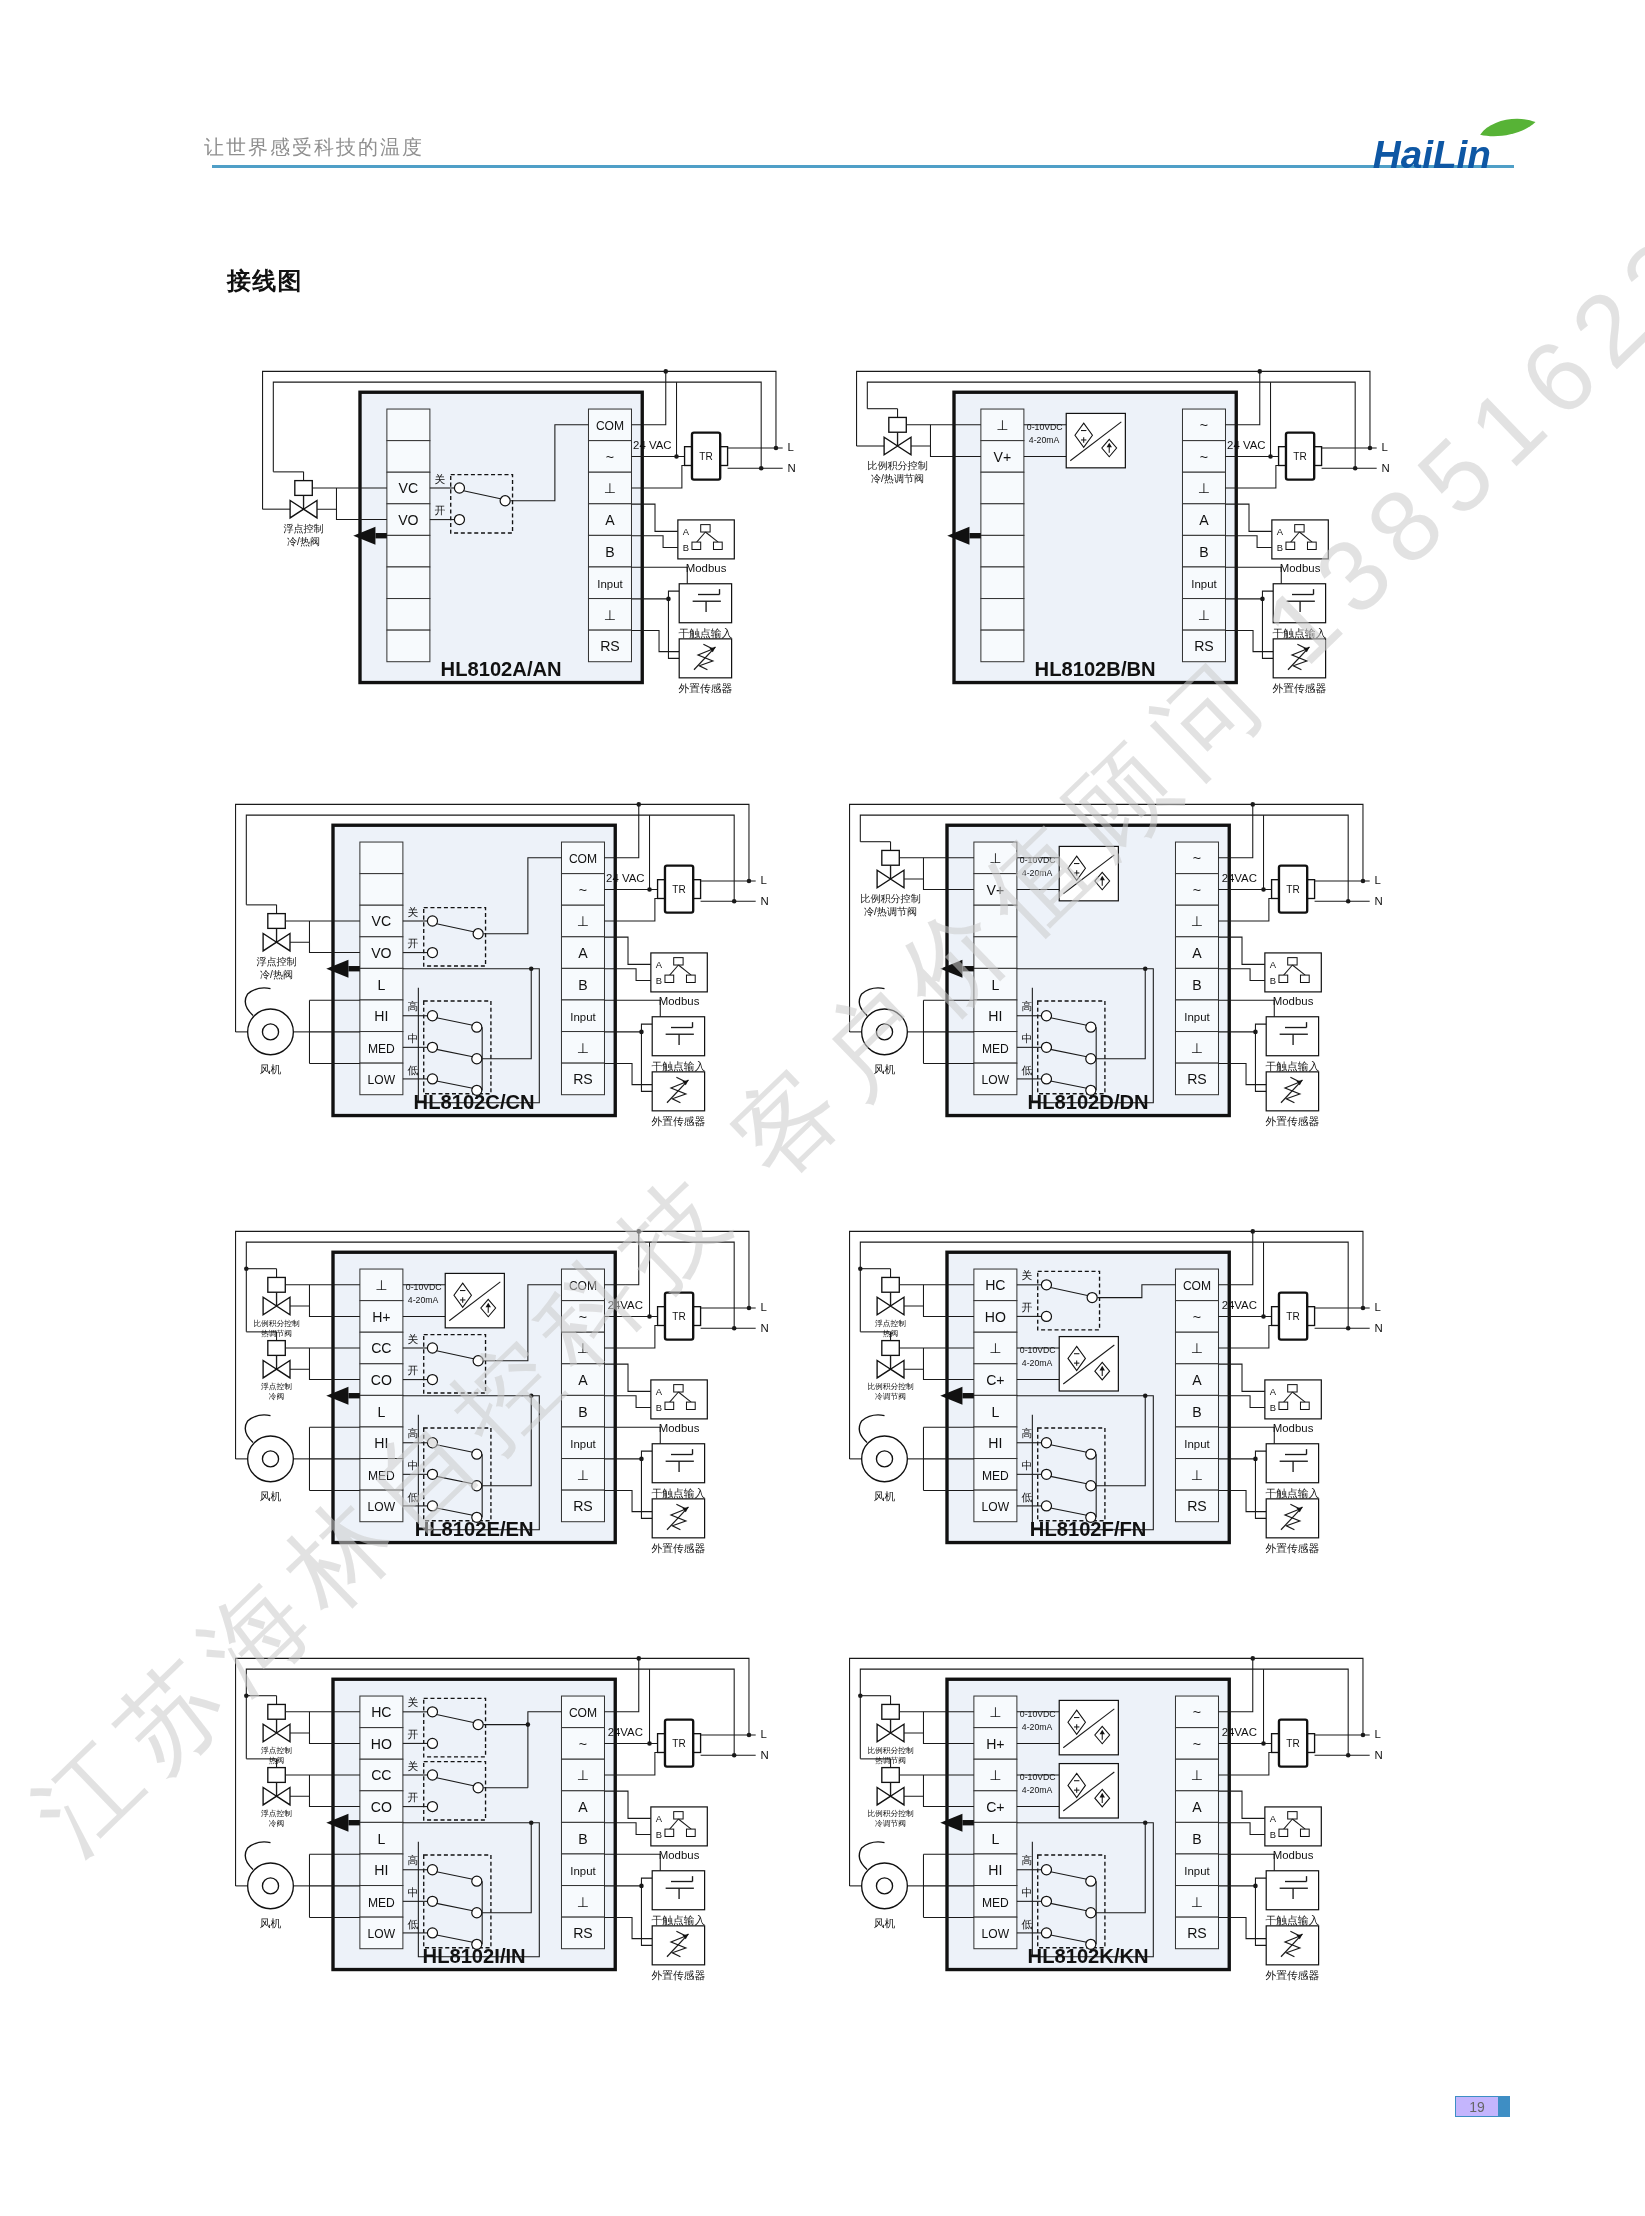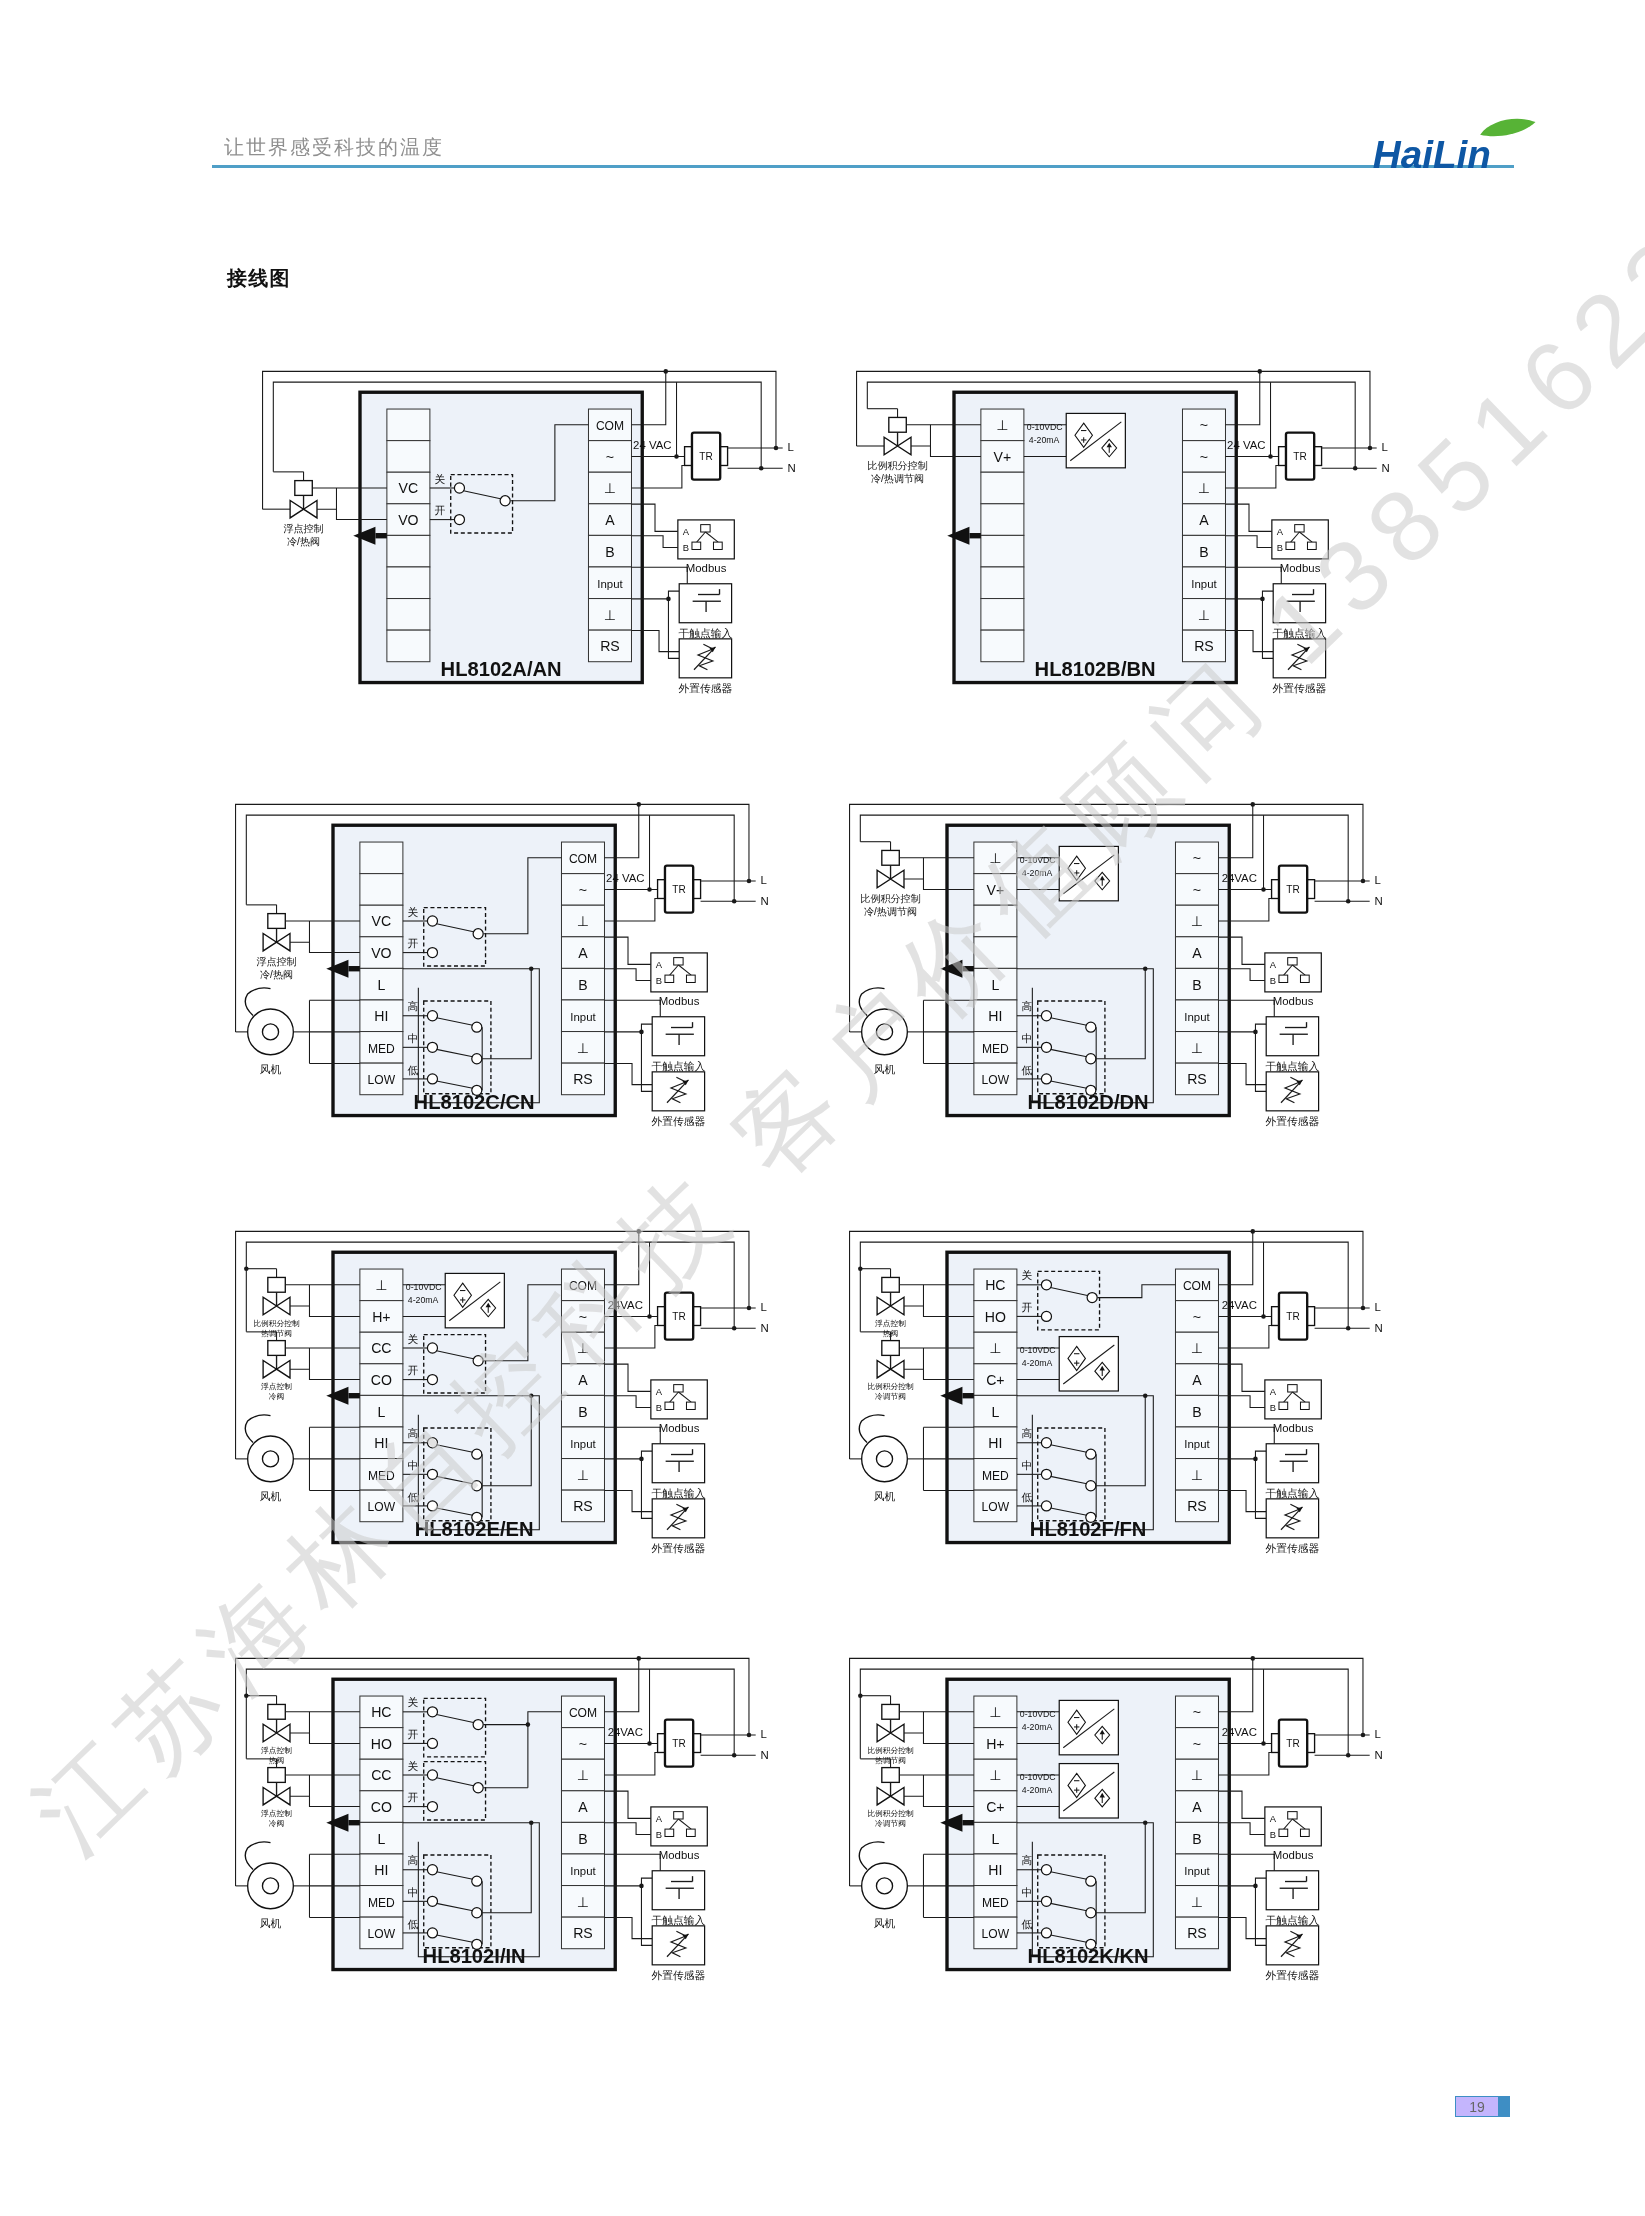--- a/index.html
+++ b/index.html
@@ -1,22 +1,22 @@
 <!DOCTYPE html>
 <html style="font-size:10.7px"><head>
 <meta charset="utf-8">
 <style>
   html,body{margin:0;padding:0;background:#e8e8e8;}
   .page{position:relative;width:1645px;height:2216px;background:#ffffff;overflow:hidden;
         font-family:"Liberation Sans","DejaVu Sans",sans-serif;color:#111;}
   .page svg{font-family:"Liberation Sans","DejaVu Sans",sans-serif;}
-  .tagline{position:absolute;left:224px;top:134px;font-size:20px;color:#8f8f8f;letter-spacing:2px;}
+  .tagline{position:absolute;left:204px;top:134px;font-size:20px;color:#8f8f8f;letter-spacing:2px;}
   .rule{position:absolute;left:212px;top:165px;width:1302px;height:2.7px;background:#4f9fc7;}
   .logo{position:absolute;left:1344px;top:116px;margin-left:27px;}
-  .section-title{position:absolute;left:227px;top:265px;margin:0;font-size:20px;font-weight:600;color:#111;letter-spacing:1.3px;}
+  .section-title{position:absolute;left:227px;top:265px;margin:0;font-size:24px;font-weight:600;color:#111;letter-spacing:1.3px;}
   #diagrams{position:absolute;left:0;top:16px;width:100%;height:100%;}
   #diagrams svg{position:absolute;}
   .watermark{position:absolute;left:94px;top:1755px;height:121px;line-height:121px;
              transform-origin:left bottom;transform:rotate(-44deg);
              font-size:101px;letter-spacing:15px;color:#cccccc;opacity:.55;
              white-space:nowrap;z-index:60;pointer-events:none;}
   .pageno{position:absolute;left:1455px;top:2096px;display:flex;align-items:stretch;height:21px;z-index:70;}
   .pn-box{width:42px;border:1.3px solid #3e8ec4;background:#c4b5fd;color:#666;font-size:14px;
           display:flex;align-items:center;justify-content:center;}
   .pn-tab{width:11.4px;background:#3e8ec4;}

